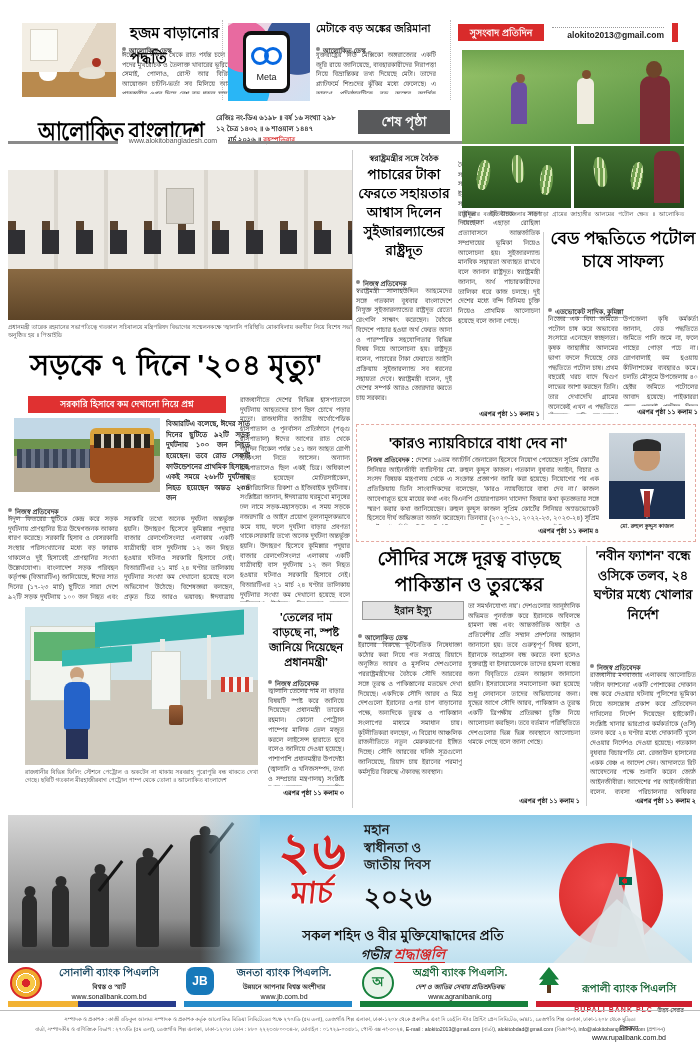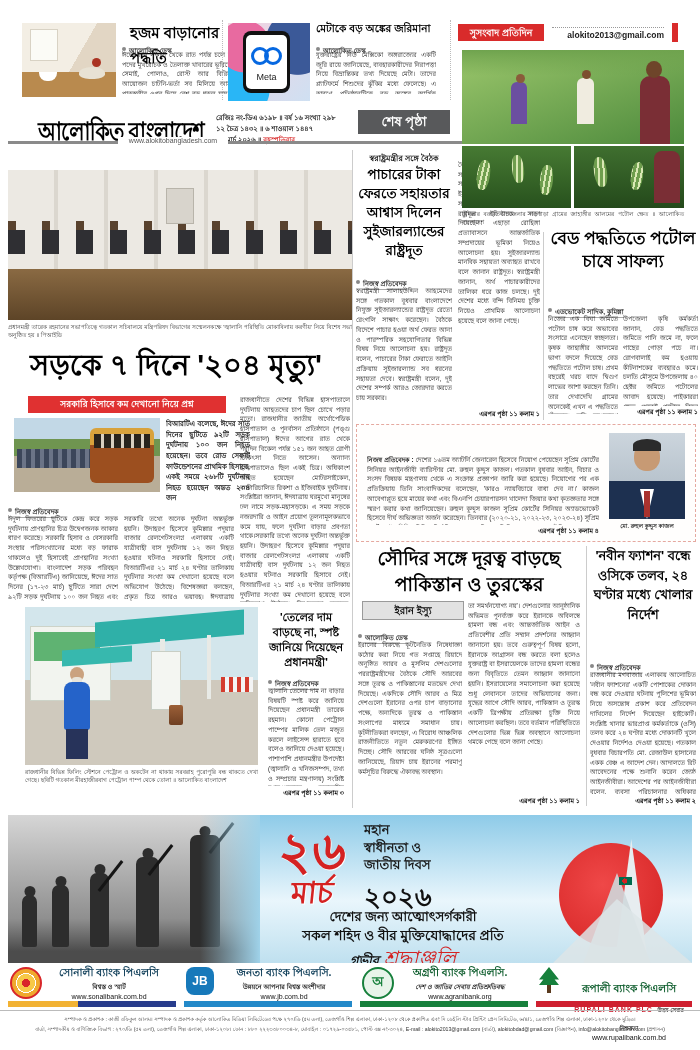--- a/index.html
+++ b/index.html
@@ -145,20 +145,21 @@
   <div class="abs" style="right:4%;top:8%;width:26px;height:84%;background:#7a2e35;border-radius:8px 8px 0 0;"></div>
 </div>
 <div class="cap" style="position:absolute;left:462px;top:211px;width:222px;"><span>কুমিল্লার বরুড়া উপজেলার নওপাড়া গ্রামের জাহাঙ্গীর আলমের পটোল ক্ষেত ॥ আলোকিত বাংলাদেশ</span></div>
 <div class="hd" style="position:absolute;left:548px;top:228px;width:150px;font-size:17px;text-align:center;line-height:1.35;">বেড পদ্ধতিতে পটোল চাষে সাফল্য</div>
 <div class="abs" style="left:548px;top:300px;width:100px;"><span class="dot"></span><span class="by">এডভোকেট সাদিক, কুমিল্লা</span></div>
 <div class="body-txt" style="position:absolute;left:548px;top:314px;width:70px;height:100px;"><span>নিজের এক বিঘা জমিতে পটোল চাষ করে অভাবের সংসারে এনেছেন স্বচ্ছলতা। কৃষক জাহাঙ্গীর আলমের ভাগ্য বদলে দিয়েছে বেড পদ্ধতিতে পটোল চাষ। প্রথম বছরেই খরচ বাদে দ্বিগুণ লাভের আশা করছেন তিনি। তার দেখাদেখি গ্রামের অনেকেই এখন এ পদ্ধতিতে ঝুঁকছেন। কৃষি সম্প্রসারণ অধিদপ্তর বলছে, বেড পদ্ধতিতে ফলন বাড়ে এবং সেচ খরচ কমে।</span></div>
 <div class="body-txt" style="position:absolute;left:623px;top:314px;width:75px;height:92px;"><span>উপজেলা কৃষি কর্মকর্তা জানান, বেড পদ্ধতিতে জমিতে পানি জমে না, ফলে গাছের গোড়া পচে না। রোগবালাই কম হওয়ায় কীটনাশকের ব্যবহারও কমে। চলতি মৌসুমে উপজেলায় ৪০ হেক্টর জমিতে পটোলের আবাদ হয়েছে। পাইকাররা ক্ষেত থেকেই পটোল কিনে নিয়ে যাচ্ছেন। ভালো দাম পেয়ে খুশি এ অঞ্চলের কৃষকরা।</span></div>
 <div class="more" style="position:absolute;left:623px;top:407px;width:75px;">এরপর পৃষ্ঠা ১১ কলাম ১</div>
 
 <div class="abs" style="left:356px;top:424px;width:338px;height:116px;border:1.5px dashed #e5a9a0;background:#fffefd;">
+  <div class="hd" style="position:absolute;left:0;top:7px;width:242px;font-size:14.5px;text-align:center;">'কারও ন্যায়বিচারে বাধা দেব না'</div>
   <div class="body-txt" style="position:absolute;left:10px;top:30px;width:232px;height:70px;"><b>নিজস্ব প্রতিবেদক :</b> <span>দেশের ১৬তম অ্যাটর্নি জেনারেল হিসেবে নিয়োগ পেয়েছেন সুপ্রিম কোর্টের সিনিয়র আইনজীবী ব্যারিস্টার মো. রুহুল কুদ্দুস কাজল। গতকাল বুধবার আইন, বিচার ও সংসদ বিষয়ক মন্ত্রণালয় থেকে এ সংক্রান্ত প্রজ্ঞাপন জারি করা হয়েছে। নিয়োগের পর এক প্রতিক্রিয়ায় তিনি সাংবাদিকদের বলেছেন, 'কারও ন্যায়বিচারে বাধা দেব না।' কাজল আবেগাপ্লুত হয়ে মায়ের কথা এবং বিএনপি চেয়ারপারসন খালেদা জিয়ার কথা কৃতজ্ঞতার সঙ্গে স্মরণ করার কথা জানিয়েছেন। রুহুল কুদ্দুস কাজল সুপ্রিম কোর্টের সিনিয়র অ্যাডভোকেট হিসেবে দীর্ঘ অভিজ্ঞতা অর্জন করেছেন। তিনবার (২০২০-২১, ২০২২-২৩, ২০২৩-২৪) সুপ্রিম কোর্ট আইনজীবী সমিতির নির্বাচিত সম্পাদক ছিলেন তিনি। এছাড়া বার কাউন্সিলের সদস্য ও এক্সিকিউটিভ কমিটির চেয়ারম্যানের দায়িত্বও পালন করেন। ১৯৯৫ সালে ঢাকা জেলা ও দায়রা জজ আদালতের আইনজীবী হিসেবে পেশাজীবন শুরু করেন। ১৯৯৬ সালে সুপ্রিম কোর্টে প্র্যাকটিসের অনুমতি পান এবং ২০০৮ সালে আপিল বিভাগের আইনজীবী</span></div>
   <div class="more" style="position:absolute;left:10px;top:101px;width:232px;">এরপর পৃষ্ঠা ১১ কলাম ৪</div>
   <div class="ph" style="left:252px;top:8px;width:76px;height:86px;background:linear-gradient(#ccd5dd,#a9b6c1);">
     <div class="abs" style="left:50%;top:10px;transform:translateX(-50%);width:26px;height:28px;background:#c79a74;border-radius:46%;"></div>
     <div class="abs" style="left:50%;top:6px;transform:translateX(-50%);width:28px;height:12px;background:#2b2b2b;border-radius:50% 50% 0 0;"></div>
     <div class="abs" style="left:0;bottom:0;width:100%;height:44%;background:#1d3050;"></div>
     <div class="abs" style="left:50%;bottom:0;transform:translateX(-50%);width:14px;height:30px;background:#fff;clip-path:polygon(0 0,100% 0,50% 100%);"></div>
     <div class="abs" style="left:50%;bottom:2px;transform:translateX(-50%);width:6px;height:26px;background:#a8322e;"></div>
   </div>
   <div class="cap" style="position:absolute;left:246px;top:98px;width:88px;text-align:center;font-weight:bold;"><span>মো. রুহুল কুদ্দুস কাজল</span></div>
@@ -200,23 +201,22 @@
     <div class="abs" style="right:0;top:0;width:60px;height:100%;background:linear-gradient(90deg,transparent,#9fd2e9);"></div>
   </div>
   <div class="abs" style="left:256px;top:-4px;width:96px;font-size:52px;font-weight:bold;color:#d42222;text-align:center;transform:skewX(-6deg);text-shadow:1px 1px 0 #fff;">২৬</div>
   <div class="abs" style="left:256px;top:54px;width:96px;font-size:30px;font-weight:bold;color:#d42222;text-align:center;transform:skewX(-6deg);text-shadow:1px 1px 0 #fff;">মার্চ</div>
   <div class="abs" style="left:356px;top:6px;width:120px;font-weight:bold;color:#1a1a1a;font-size:13px;line-height:1.35;">
     <div>মহান</div>
     <div>স্বাধীনতা ও</div>
     <div>জাতীয় দিবস</div>
   </div>
   <div class="abs" style="left:356px;top:62px;width:130px;font-size:26px;font-weight:bold;color:#111;">২০২৬</div>
-  <div class="abs" style="left:250px;top:92px;width:290px;text-align:center;font-size:13px;font-weight:bold;color:#111;">দেশের জন্য আত্মোৎসর্গকারী</div>
   <div class="abs" style="left:240px;top:110px;width:310px;text-align:center;font-size:13.5px;font-weight:bold;color:#111;">সকল শহিদ ও বীর মুক্তিযোদ্ধাদের প্রতি</div>
-  <div class="abs" style="left:250px;top:128px;width:290px;text-align:center;"><span style="font-size:13px;font-weight:bold;color:#111;font-style:italic;">গভীর</span> <span style="font-size:20px;font-weight:normal;font-style:italic;color:#d42222;border-bottom:2px solid #d42222;">শ্রদ্ধাঞ্জলি</span></div>
+  <div class="abs" style="left:250px;top:128px;width:290px;text-align:center;"><span style="font-size:13px;font-weight:bold;color:#111;font-style:italic;">গভীর</span> <span style="font-size:14px;font-weight:bold;font-style:italic;color:#d42222;border-bottom:2px solid #d42222;">শ্রদ্ধাঞ্জলি</span></div>
   <div class="abs" style="left:545px;top:0;width:139px;height:148px;">
     <div class="abs" style="left:6px;top:28px;width:104px;height:104px;border-radius:50%;background:radial-gradient(circle at 42% 40%,#ef4848,#d42222);"></div>
     <div class="abs" style="left:18px;top:24px;width:104px;height:124px;background:#e7edf0;clip-path:polygon(58% 0,74% 100%,42% 100%);"></div>
     <div class="abs" style="left:4px;top:58px;width:120px;height:90px;background:#cfd8dc;clip-path:polygon(50% 0,78% 100%,22% 100%);opacity:.9;"></div>
     <div class="abs" style="left:0;top:84px;width:139px;height:64px;background:#dde5e8;clip-path:polygon(46% 0,100% 100%,0 100%);opacity:.85;"></div>
     <div class="abs" style="left:66px;top:62px;width:13px;height:8px;background:radial-gradient(circle at 45% 50%,#d42222 0 2.5px,#006a4e 2.6px);"></div>
   </div>
 </div>
 
 <div class="abs" style="left:8px;top:965px;width:684px;height:42px;">

